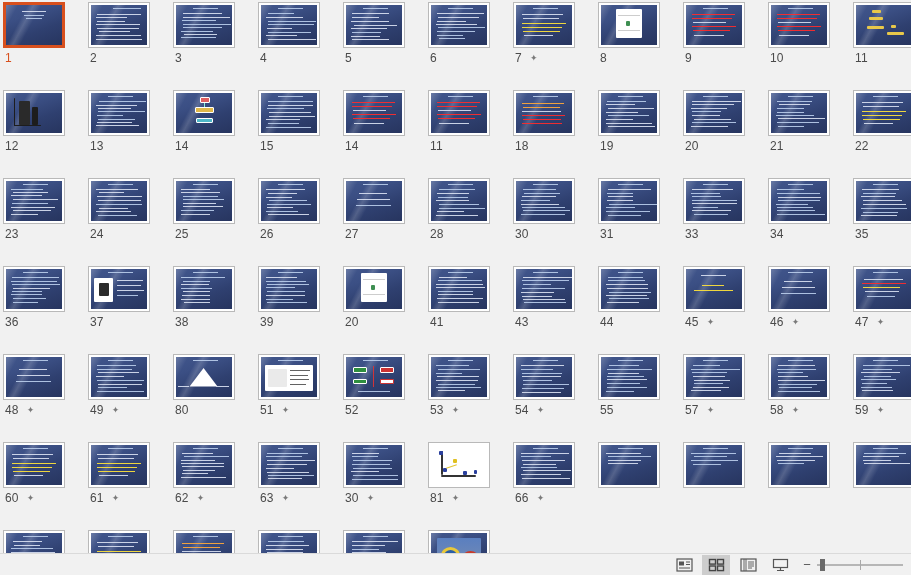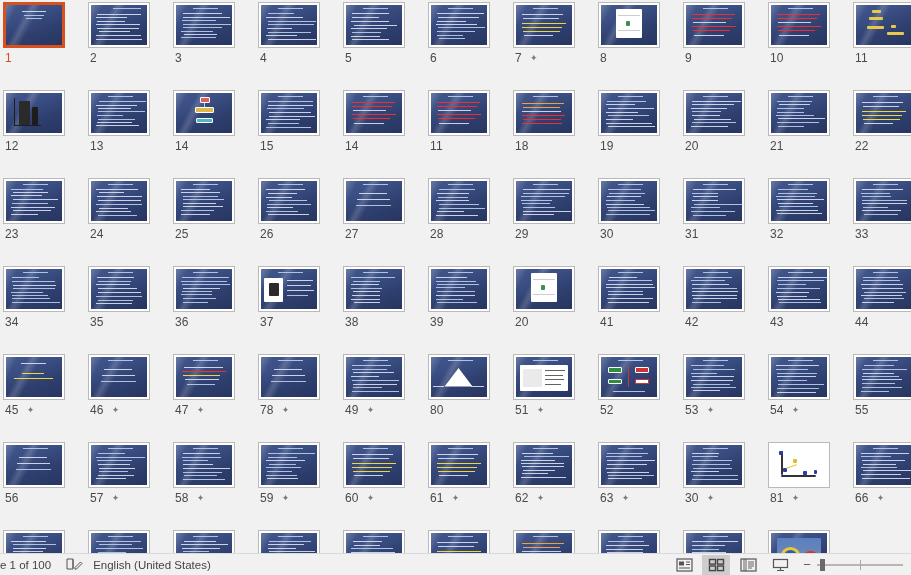--- a/index.html
+++ b/index.html
@@ -567,38 +567,20 @@
             </div>
           </div>
           <div class="caption">
             <span class="num">28</span>
           </div>
         </div>
         <div class="cell">
           <div class="thumbwrap">
             <div class="thumb">
               <span class="ln t" style="left:30%;top:7%;width:45%"></span>
-              <span class="ln w" style="left:13.012808641975308%;top:20%;width:82.80774176954733%"></span>
-              <span class="ln t" style="left:11.927109053497944%;top:29.65150891632373%;width:82.16463477366256%"></span>
-              <span class="ln t" style="left:8.150051440329218%;top:38.46786694101509%;width:79.27461419753087%"></span>
-              <span class="ln t" style="left:9.163117283950617%;top:47.28034979423868%;width:54.952494855967075%"></span>
-              <span class="ln t" style="left:11.558899176954732%;top:55.710356652949244%;width:49.12420267489712%"></span>
-              <span class="ln t" style="left:12.374434156378602%;top:64.76200274348423%;width:58.160108024691354%"></span>
-              <span class="ln w" style="left:12.424537037037037%;top:73.85915637860083%;width:86.20835905349794%"></span>
-              <span class="ln w" style="left:11.635133744855967%;top:83.66025377229082%;width:56.52821502057613%"></span>
-            </div>
-          </div>
-          <div class="caption">
-            <span class="num">29</span>
-          </div>
-        </div>
-        <div class="cell">
-          <div class="thumbwrap">
-            <div class="thumb">
-              <span class="ln t" style="left:30%;top:7%;width:45%"></span>
               <span class="ln t" style="left:12.58474794238683%;top:20%;width:59.059773662551436%"></span>
               <span class="ln t" style="left:13.974356995884774%;top:29.5633487654321%;width:64.33641975308642%"></span>
               <span class="ln w" style="left:10.15408950617284%;top:38.17837791495199%;width:62.1809670781893%"></span>
               <span class="ln t" style="left:9.716538065843622%;top:48.13315329218107%;width:50.51934156378601%"></span>
               <span class="ln w" style="left:9.698739711934156%;top:57.09845679012346%;width:67.72191358024692%"></span>
               <span class="ln t" style="left:10.91550925925926%;top:65.16482338820302%;width:75.93683127572017%"></span>
               <span class="ln t" style="left:13.292772633744857%;top:73.65735596707819%;width:82.42335390946502%"></span>
               <span class="ln t" style="left:9.200900205761316%;top:83.0616512345679%;width:78.88518518518518%"></span>
             </div>
           </div>
@@ -621,38 +603,20 @@
             </div>
           </div>
           <div class="caption">
             <span class="num">31</span>
           </div>
         </div>
         <div class="cell">
           <div class="thumbwrap">
             <div class="thumb">
               <span class="ln t" style="left:30%;top:7%;width:45%"></span>
-              <span class="ln t" style="left:11.728626543209877%;top:20%;width:53.56383744855967%"></span>
-              <span class="ln t" style="left:12.068852880658437%;top:29.387028463648832%;width:70.67998971193416%"></span>
-              <span class="ln t" style="left:8.162165637860083%;top:37.59939986282579%;width:69.99367283950617%"></span>
-              <span class="ln w" style="left:10.82337962962963%;top:45.83876028806584%;width:83.65303497942386%"></span>
-              <span class="ln w" style="left:11.978420781893004%;top:53.874657064471876%;width:62.917335390946505%"></span>
-              <span class="ln t" style="left:13.997659465020575%;top:61.9704646776406%;width:69.49027777777778%"></span>
-              <span class="ln w" style="left:9.029243827160494%;top:71.25375514403292%;width:74.85334362139918%"></span>
-              <span class="ln w" style="left:10.332433127572017%;top:79.86444615912208%;width:81.59912551440328%"></span>
-            </div>
-          </div>
-          <div class="caption">
-            <span class="num">32</span>
-          </div>
-        </div>
-        <div class="cell">
-          <div class="thumbwrap">
-            <div class="thumb">
-              <span class="ln t" style="left:30%;top:7%;width:45%"></span>
               <span class="ln w" style="left:11.3005658436214%;top:20%;width:71.81586934156378%"></span>
               <span class="ln t" style="left:8.116100823045267%;top:29.2988683127572%;width:52.851774691358024%"></span>
               <span class="ln t" style="left:10.166203703703705%;top:37.30991083676269%;width:52.90002572016461%"></span>
               <span class="ln t" style="left:11.376800411522634%;top:46.69156378600823%;width:79.2198816872428%"></span>
               <span class="ln w" style="left:10.118261316872427%;top:55.26275720164609%;width:81.5150462962963%"></span>
               <span class="ln t" style="left:12.538734567901233%;top:64.3732853223594%;width:45.26700102880658%"></span>
               <span class="ln w" style="left:9.897479423868312%;top:73.05195473251028%;width:71.06833847736625%"></span>
               <span class="ln t" style="left:13.898199588477366%;top:81.26584362139917%;width:61.95609567901235%"></span>
             </div>
           </div>
@@ -794,38 +758,20 @@
             </div>
           </div>
           <div class="caption">
             <span class="num">41</span>
           </div>
         </div>
         <div class="cell">
           <div class="thumbwrap">
             <div class="thumb">
               <span class="ln t" style="left:30%;top:7%;width:45%"></span>
-              <span class="ln t" style="left:13.448019547325103%;top:20%;width:68.08415637860082%"></span>
-              <span class="ln t" style="left:8.54133230452675%;top:28.50542695473251%;width:60.39783950617284%"></span>
-              <span class="ln w" style="left:10.202546296296296%;top:36.70450960219479%;width:67.05720164609053%"></span>
-              <span class="ln t" style="left:10.35758744855967%;top:46.366795267489714%;width:81.32150205761317%"></span>
-              <span class="ln w" style="left:11.376826131687242%;top:55.75565843621399%;width:80.89444444444445%"></span>
-              <span class="ln w" style="left:11.40841049382716%;top:63.99867112482853%;width:79.25751028806584%"></span>
-              <span class="ln w" style="left:11.711599794238683%;top:73.23575102880659%;width:79.00329218106995%"></span>
-              <span class="ln t" style="left:9.990097736625515%;top:81.87842078189301%;width:53.16882716049383%"></span>
-            </div>
-          </div>
-          <div class="caption">
-            <span class="num">42</span>
-          </div>
-        </div>
-        <div class="cell">
-          <div class="thumbwrap">
-            <div class="thumb">
-              <span class="ln t" style="left:30%;top:7%;width:45%"></span>
               <span class="ln w" style="left:13.019958847736625%;top:20%;width:86.33618827160494%"></span>
               <span class="ln t" style="left:10.58858024691358%;top:28.417266803840878%;width:84.5696244855967%"></span>
               <span class="ln t" style="left:12.206584362139917%;top:38.41502057613169%;width:49.96355452674897%"></span>
               <span class="ln t" style="left:10.911008230452675%;top:47.219598765432096%;width:76.8883487654321%"></span>
               <span class="ln w" style="left:9.516666666666666%;top:57.1437585733882%;width:57.49215534979424%"></span>
               <span class="ln w" style="left:9.949485596707818%;top:66.40149176954732%;width:55.03423353909465%"></span>
               <span class="ln w" style="left:12.579835390946503%;top:75.03395061728395%;width:75.21828703703704%"></span>
               <span class="ln t" style="left:13.555864197530864%;top:83.27981824417009%;width:75.52579732510287%"></span>
             </div>
           </div>
@@ -897,21 +843,21 @@
         <div class="cell">
           <div class="thumbwrap">
             <div class="thumb">
               <span class="ln t" style="left:30%;top:7%;width:45%"></span>
               <span class="ln w" style="left:24%;top:30%;width:50%"></span>
               <span class="ln w" style="left:20%;top:45%;width:58%"></span>
               <span class="ln t" style="left:18%;top:60%;width:62%"></span>
             </div>
           </div>
           <div class="caption">
-            <span class="num">78</span>
+            <span class="num">48</span>
             <span class="star">✦</span>
           </div>
         </div>
         <div class="cell">
           <div class="thumbwrap">
             <div class="thumb">
               <span class="ln t" style="left:30%;top:7%;width:45%"></span>
               <span class="ln t" style="left:10.451594650205761%;top:20%;width:69.84837962962963%"></span>
               <span class="ln t" style="left:10.872067901234567%;top:29.888305898491083%;width:61.60033436213992%"></span>
               <span class="ln w" style="left:12.230812757201646%;top:38.678086419753086%;width:73.40167181069958%"></span>
@@ -1022,33 +968,20 @@
               <span class="ln w" style="left:12.255041152263374%;top:38.94115226337449%;width:54.83978909465021%"></span>
               <span class="ln t" style="left:11.552057613168724%;top:47.453240740740746%;width:65.69050925925926%"></span>
               <span class="ln w" style="left:11.194753086419754%;top:55.80096021947874%;width:70.66468621399177%"></span>
               <span class="ln t" style="left:10.44238683127572%;top:65.23533950617283%;width:58.35491255144033%"></span>
               <span class="ln t" style="left:10.99866255144033%;top:74.61234567901234%;width:71.79822530864197%"></span>
               <span class="ln t" style="left:8.345061728395061%;top:84.09658779149518%;width:49.809439300411526%"></span>
             </div>
           </div>
           <div class="caption">
             <span class="num">55</span>
-          </div>
-        </div>
-        <div class="cell">
-          <div class="thumbwrap">
-            <div class="thumb">
-              <span class="ln t" style="left:30%;top:7%;width:45%"></span>
-              <span class="ln w" style="left:24%;top:30%;width:50%"></span>
-              <span class="ln w" style="left:20%;top:45%;width:58%"></span>
-              <span class="ln t" style="left:18%;top:60%;width:62%"></span>
-            </div>
-          </div>
-          <div class="caption">
-            <span class="num">56</span>
           </div>
         </div>
         <div class="cell">
           <div class="thumbwrap">
             <div class="thumb">
               <span class="ln t" style="left:30%;top:7%;width:45%"></span>
               <span class="ln t" style="left:13.027109053497941%;top:20%;width:47.86463477366255%"></span>
               <span class="ln t" style="left:9.250051440329218%;top:29.183024691358025%;width:86.97461419753087%"></span>
               <span class="ln t" style="left:10.263117283950617%;top:38.36217421124829%;width:62.65249485596708%"></span>
               <span class="ln w" style="left:12.658899176954733%;top:47.15884773662552%;width:56.82420267489712%"></span>
@@ -1333,31 +1266,20 @@
               <span class="box" style="left:10%;top:12%;width:80%;height:76%;background:linear-gradient(180deg,#5a7fc0 0%,#6a86b8 55%,#8a9ec8 100%)"></span>
               <span class="box" style="left:18%;top:36%;width:34%;height:44%;border-radius:50%;background:#2a5fa8;border:3px solid #e8c83a"></span>
               <span class="box" style="left:56%;top:46%;width:30%;height:38%;border-radius:50% 50% 45% 45%;background:#c93a2a"></span>
             </div>
           </div>
         </div>
       </div>
   </div>
 
   <div id="statusbar">
-    <div class="sb-left">
-      <span class="sb-slide">e 1 of 100</span>
-      <span class="sb-ico">
-        <svg width="17" height="13" viewBox="0 0 17 13">
-          <path d="M1 1h6v10H1z" fill="none" stroke="#555" stroke-width="1"></path>
-          <path d="M7 1.5v9" stroke="#555" stroke-width="1"></path>
-          <path d="M9 9.5L14.5 4l1.5 1.5L10.5 11 9 11.2z" fill="none" stroke="#555" stroke-width="1"></path>
-        </svg>
-      </span>
-      <span class="sb-lang">English (United States)</span>
-    </div>
 
     <div class="sb-spacer"></div>
 
     <div class="sb-right">
       <div class="viewbtn">
         <svg width="17" height="14" viewBox="0 0 17 14">
           <rect x="1" y="1" width="15" height="12" fill="none" stroke="#555" stroke-width="1.2"></rect>
           <rect x="3" y="3.5" width="5" height="4" fill="#555"></rect>
           <path d="M10 4h4M10 6.5h4M3 10h11" stroke="#555" stroke-width="1"></path>
         </svg>

